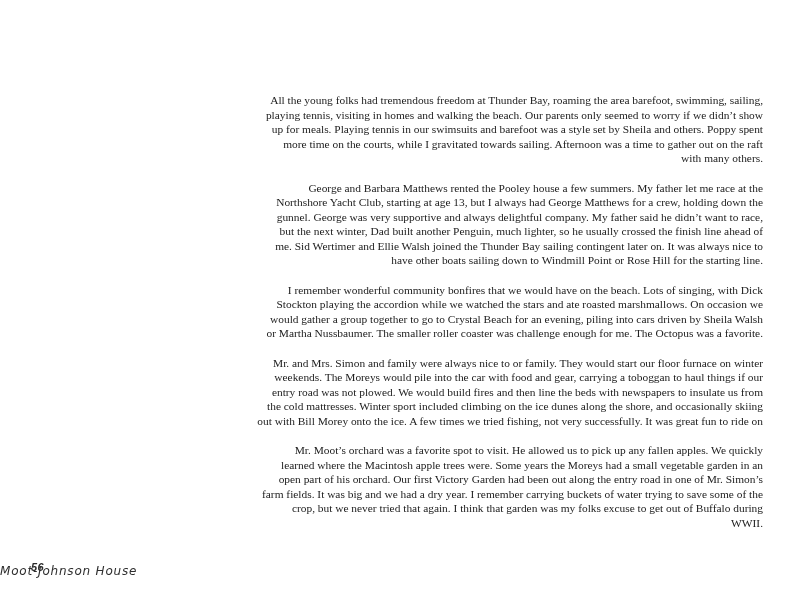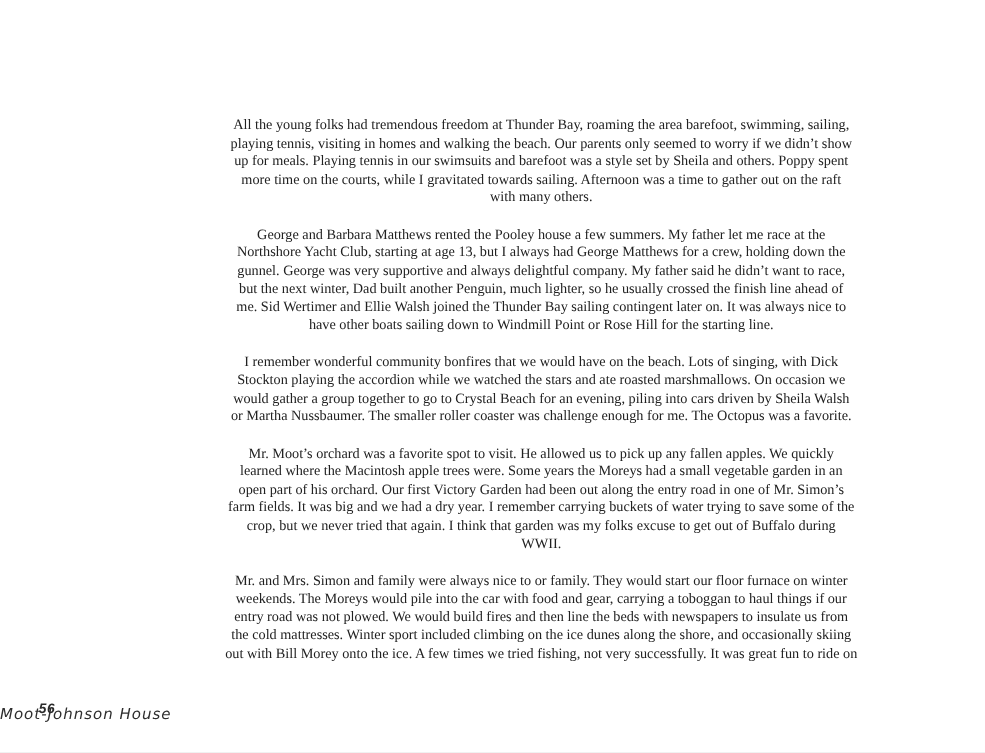--- a/index.html
+++ b/index.html
@@ -16,21 +16,21 @@
     font-family: "Liberation Serif", serif;
   }
   .text-block {
     position: absolute;
     left: 103px;
     top: 93px;
     width: 660px;
     color: #212121;
     font-size: 11.4px;
     line-height: 14.5px;
-    text-align: center;
+    text-align: right;
   }
   .para {
     margin: 0 0 15px 0;
     white-space: pre-line; 
   }
   .page-number {
     position: absolute;
     left: 31px;
     top: 561px;
     font-family: Liberation Sans, sans-serif;
@@ -66,27 +66,27 @@
     <p class="para">George and Barbara Matthews rented the Pooley house a few summers. My father let me race at the
 Northshore Yacht Club, starting at age 13, but I always had George Matthews for a crew, holding down the
 gunnel. George was very supportive and always delightful company. My father said he didn’t want to race,
 but the next winter, Dad built another Penguin, much lighter, so he usually crossed the finish line ahead of
 me. Sid Wertimer and Ellie Walsh joined the Thunder Bay sailing contingent later on. It was always nice to
 have other boats sailing down to Windmill Point or Rose Hill for the starting line.</p>
     <p class="para">I remember wonderful community bonfires that we would have on the beach. Lots of singing, with Dick
 Stockton playing the accordion while we watched the stars and ate roasted marshmallows. On occasion we
 would gather a group together to go to Crystal Beach for an evening, piling into cars driven by Sheila Walsh
 or Martha Nussbaumer. The smaller roller coaster was challenge enough for me. The Octopus was a favorite.</p>
+    <p class="para">Mr. and Mrs. Simon and family were always nice to or family. They would start our floor furnace on winter
+weekends. The Moreys would pile into the car with food and gear, carrying a toboggan to haul things if our
+entry road was not plowed. We would build fires and then line the beds with newspapers to insulate us from
+the cold mattresses. Winter sport included climbing on the ice dunes along the shore, and occasionally skiing
+out with Bill Morey onto the ice. A few times we tried fishing, not very successfully. It was great fun to ride on</p>
     <p class="para">Mr. Moot’s orchard was a favorite spot to visit. He allowed us to pick up any fallen apples. We quickly
 learned where the Macintosh apple trees were. Some years the Moreys had a small vegetable garden in an
 open part of his orchard. Our first Victory Garden had been out along the entry road in one of Mr. Simon’s
 farm fields. It was big and we had a dry year. I remember carrying buckets of water trying to save some of the
 crop, but we never tried that again. I think that garden was my folks excuse to get out of Buffalo during
 WWII.</p>
-    <p class="para">Mr. and Mrs. Simon and family were always nice to or family. They would start our floor furnace on winter
-weekends. The Moreys would pile into the car with food and gear, carrying a toboggan to haul things if our
-entry road was not plowed. We would build fires and then line the beds with newspapers to insulate us from
-the cold mattresses. Winter sport included climbing on the ice dunes along the shore, and occasionally skiing
-out with Bill Morey onto the ice. A few times we tried fishing, not very successfully. It was great fun to ride on</p>
   </div>
   <div class="page-number">56</div>
   <div class="running-title">Moot-Johnson House</div>
 </div>
 
 </body></html>

